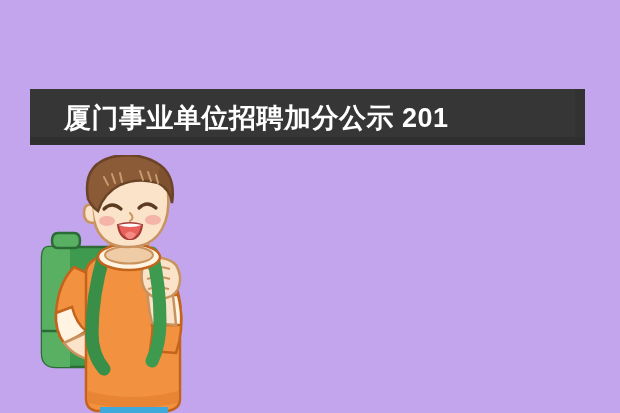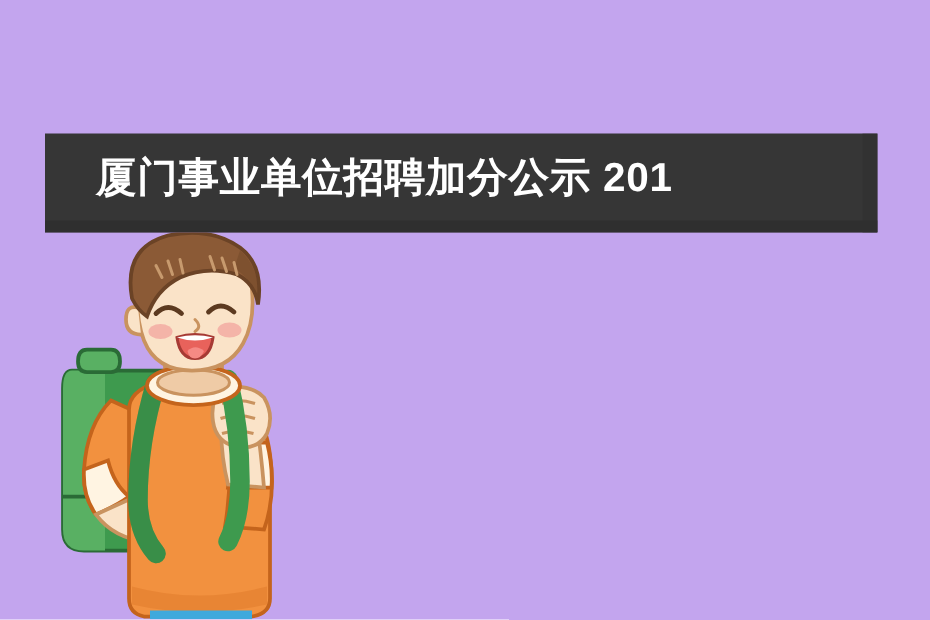--- a/index.html
+++ b/index.html
@@ -21,21 +21,21 @@
     position: absolute;
     inset: 0;
     background: #C3A5EE;
   }
   
   .title-banner {
     position: absolute;
     left: 30px;
     top: 89px;
     width: 555px;
-    height: 66px;
+    height: 56px;
     background: #363636;
     overflow: hidden;
   }
   .title-banner .band-bottom {
     position: absolute;
     left: 0;
     right: 0;
     bottom: 0;
     height: 8px;
     background: #2f2f2f;

